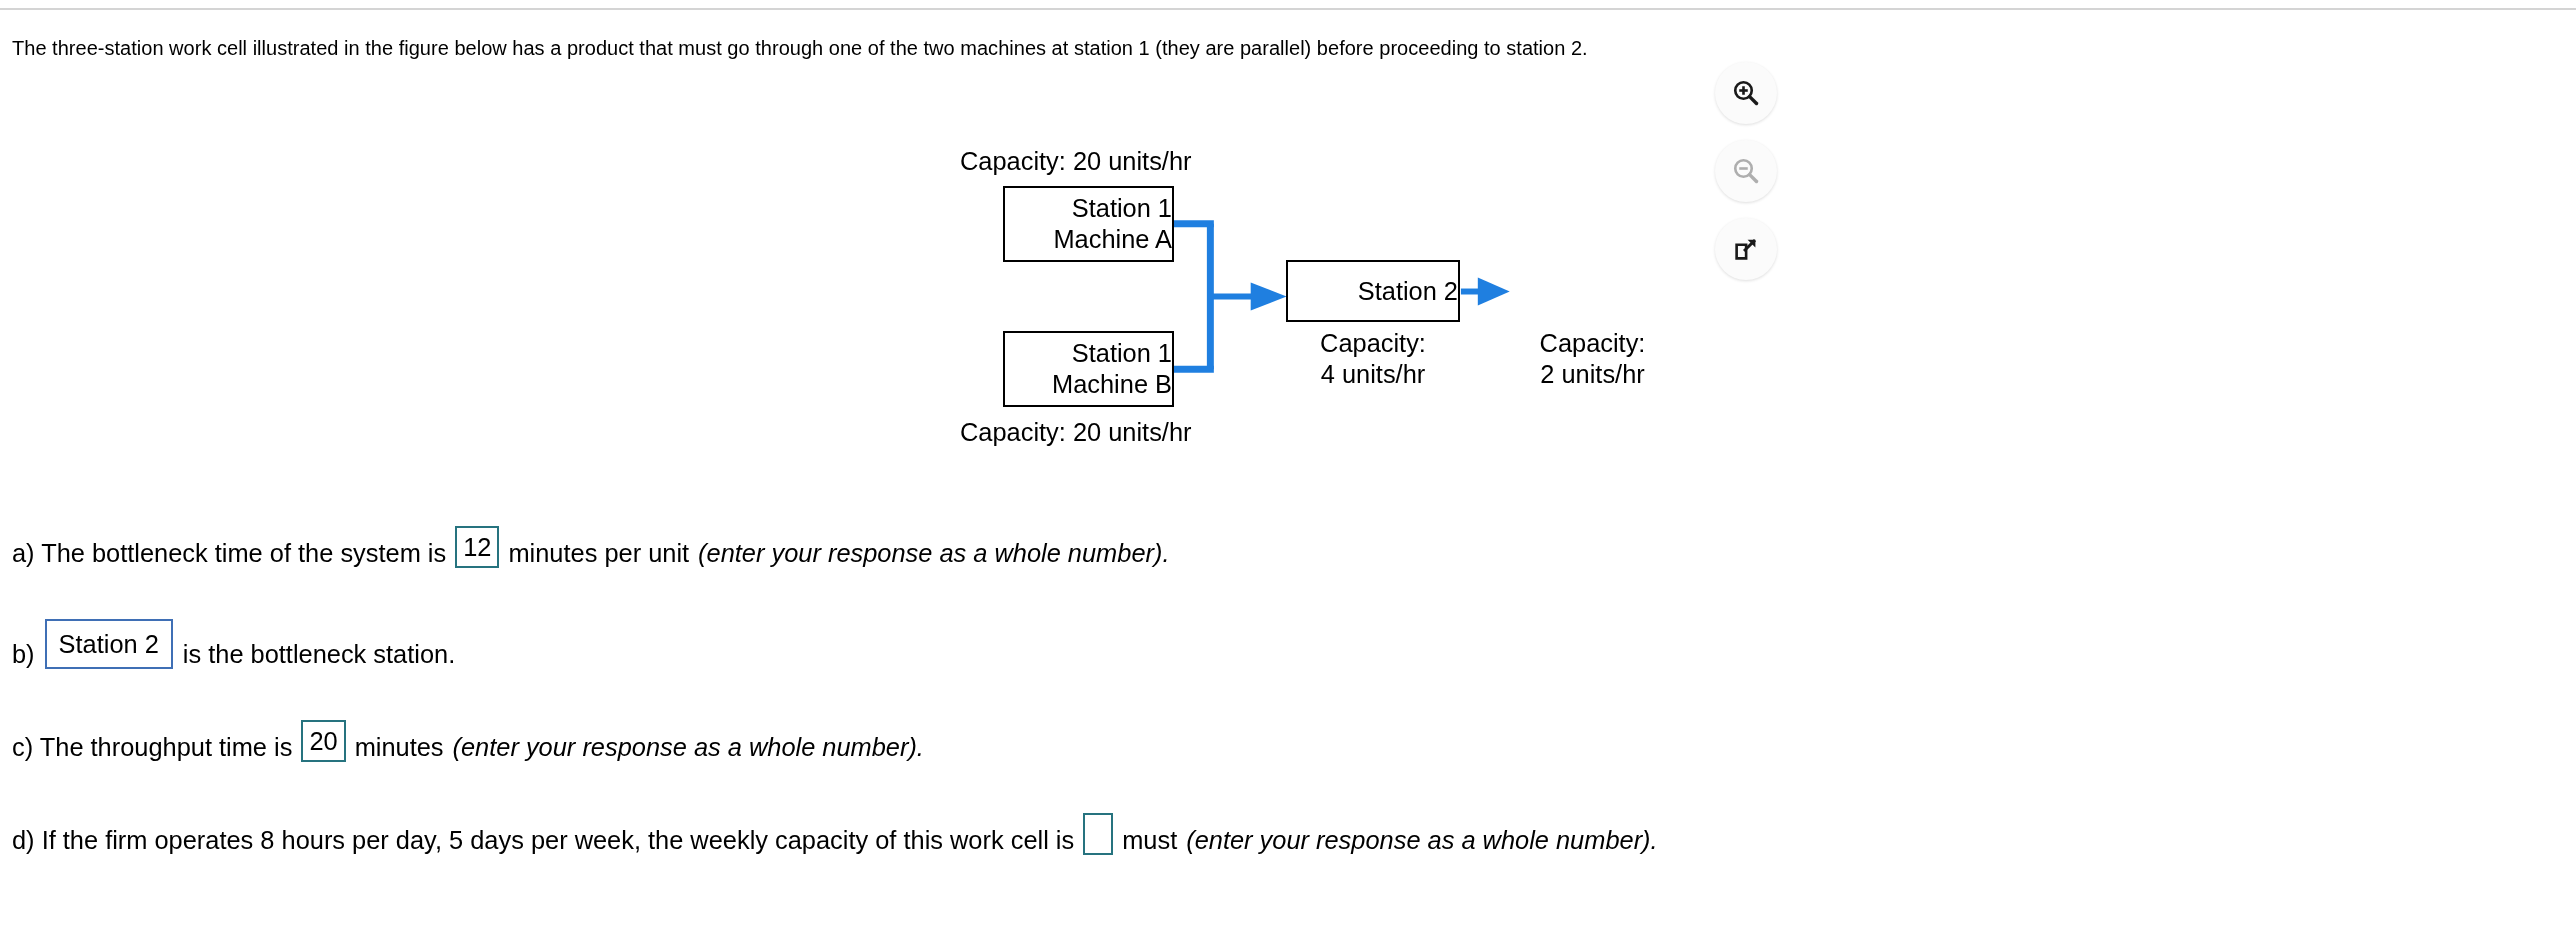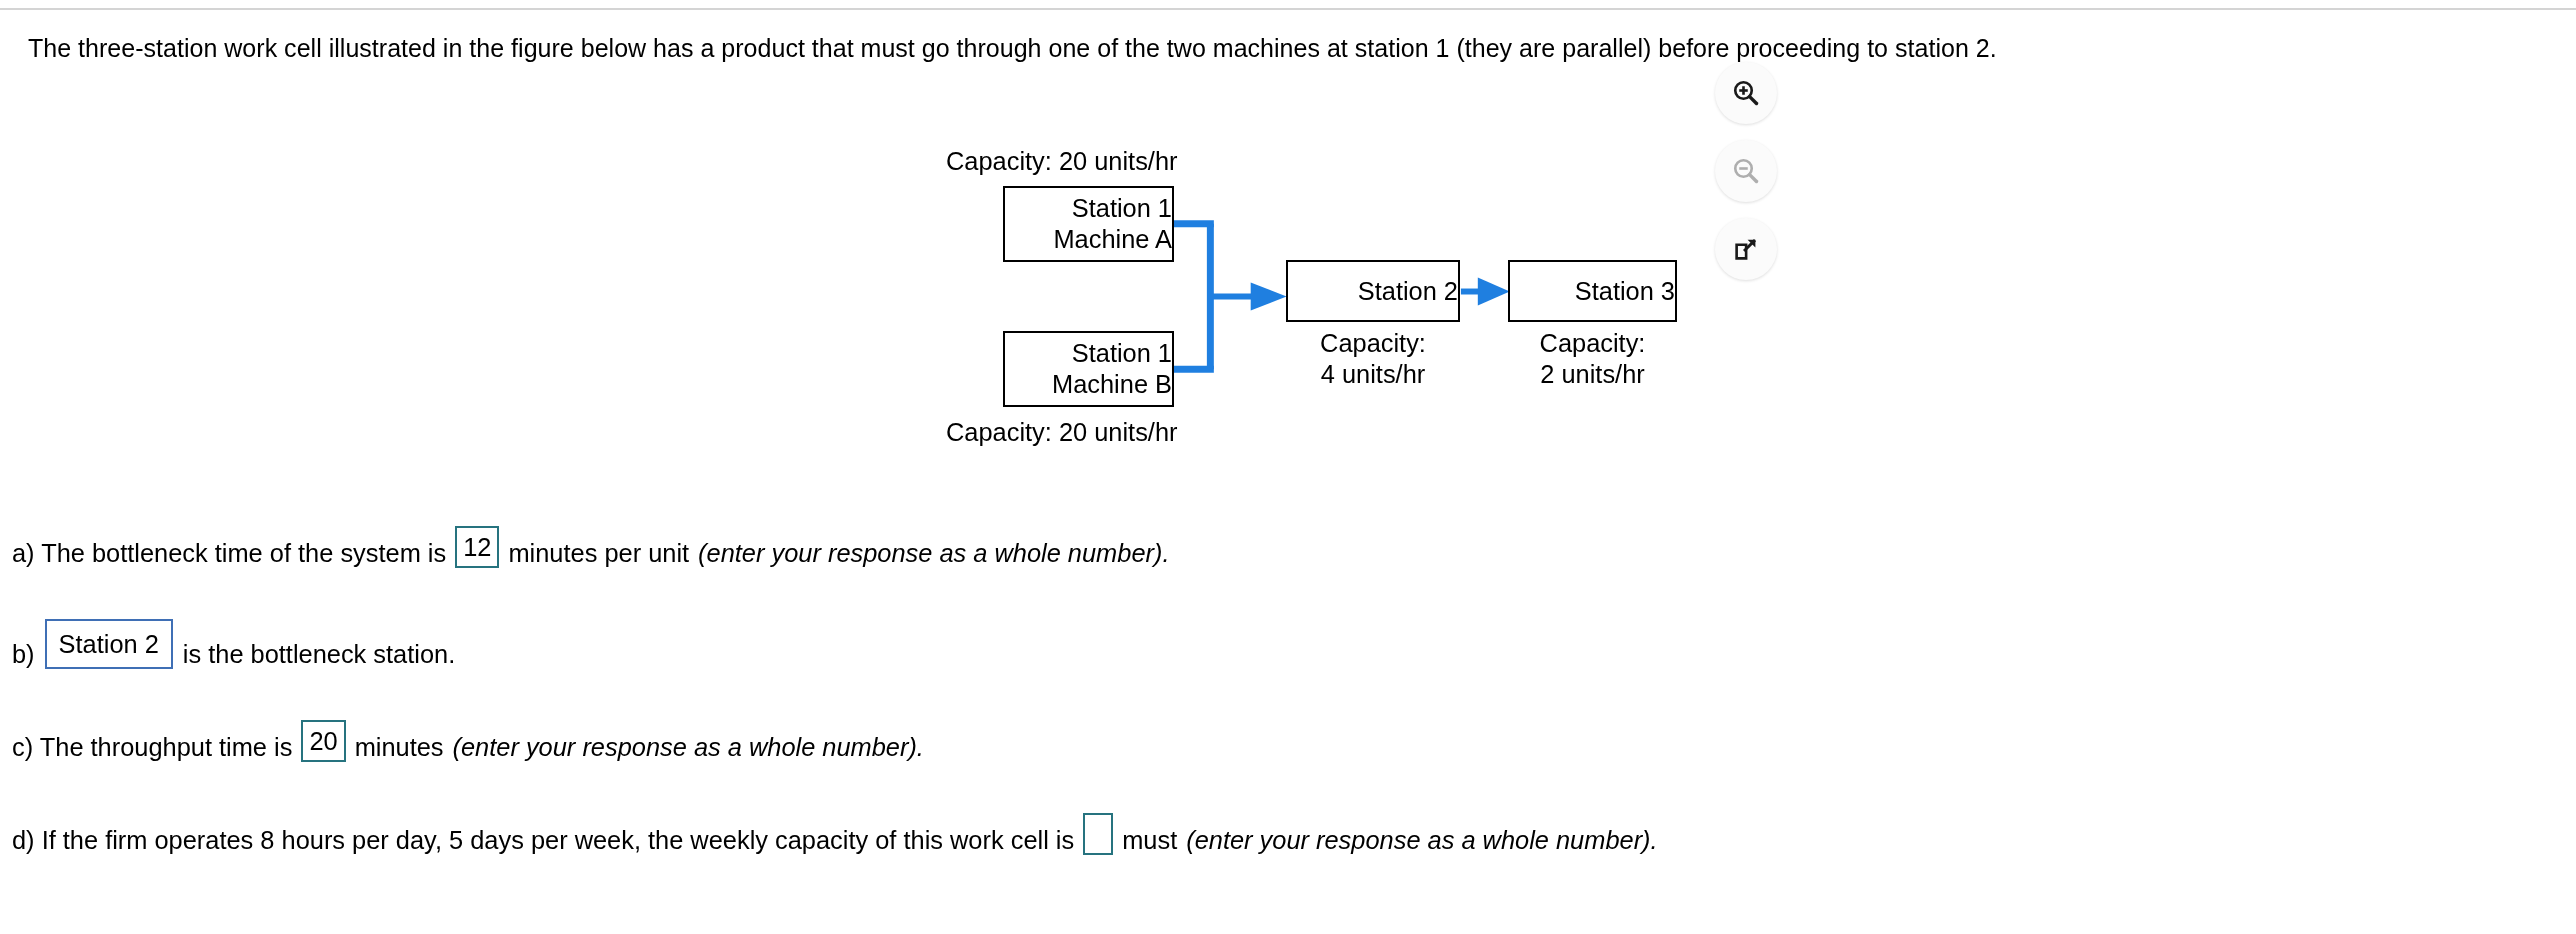--- a/index.html
+++ b/index.html
@@ -22,23 +22,23 @@
     left: 0;
     top: 8px;
     width: 2576px;
     height: 2px;
     background: #d4d4d4;
   }
 
   
   .stem {
     position: absolute;
-    left: 28px;
+    left: 12px;
     top: 33px;
-    font-size: 25px;
+    font-size: 20px;
     line-height: 30px;
     white-space: nowrap;
     letter-spacing: 0.02px;
   }
 
   
   .fig-toolbar {
     position: absolute;
     left: 1715px;
     top: 62px;
@@ -78,20 +78,21 @@
     flex-direction: column;
     align-items: flex-end;
     justify-content: center;
     z-index: 3;
   }
   .dg-label {
     position: absolute;
     font-size: 25.4px;
     line-height: 31px;
     white-space: nowrap;
+    margin-left: 14px;
   }
   .dg-cap {
     position: absolute;
     font-size: 25.4px;
     line-height: 31px;
     text-align: center;
     white-space: nowrap;
   }
   .dg-svg {
     position: absolute;
@@ -227,23 +228,20 @@
   <div class="dg-label dg-cap" id="cap-b">Capacity: 20 units/hr</div>
 
   <div class="dg-box" id="box-s2">
     <div>Station 2</div>
   </div>
   <div class="dg-cap" id="cap-s2">
     <div>Capacity:</div>
     <div>4 units/hr</div>
   </div>
 
-  <div class="dg-box" id="box-s3">
-    <div>Station 3</div>
-  </div>
   <div class="dg-cap" id="cap-s3">
     <div>Capacity:</div>
     <div>2 units/hr</div>
   </div>
 </div>
 
 <div class="answers">
 
   <div class="ans-row">
     <span class="txt">a) The bottleneck time of the system is</span>

